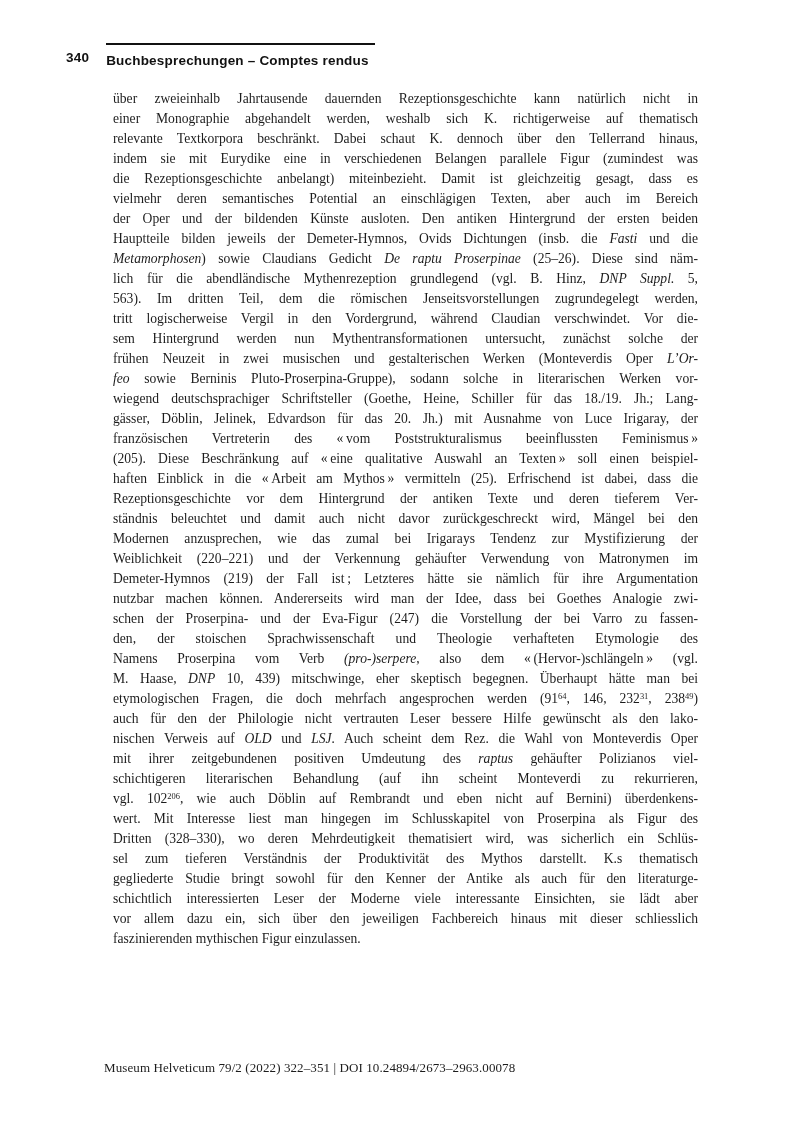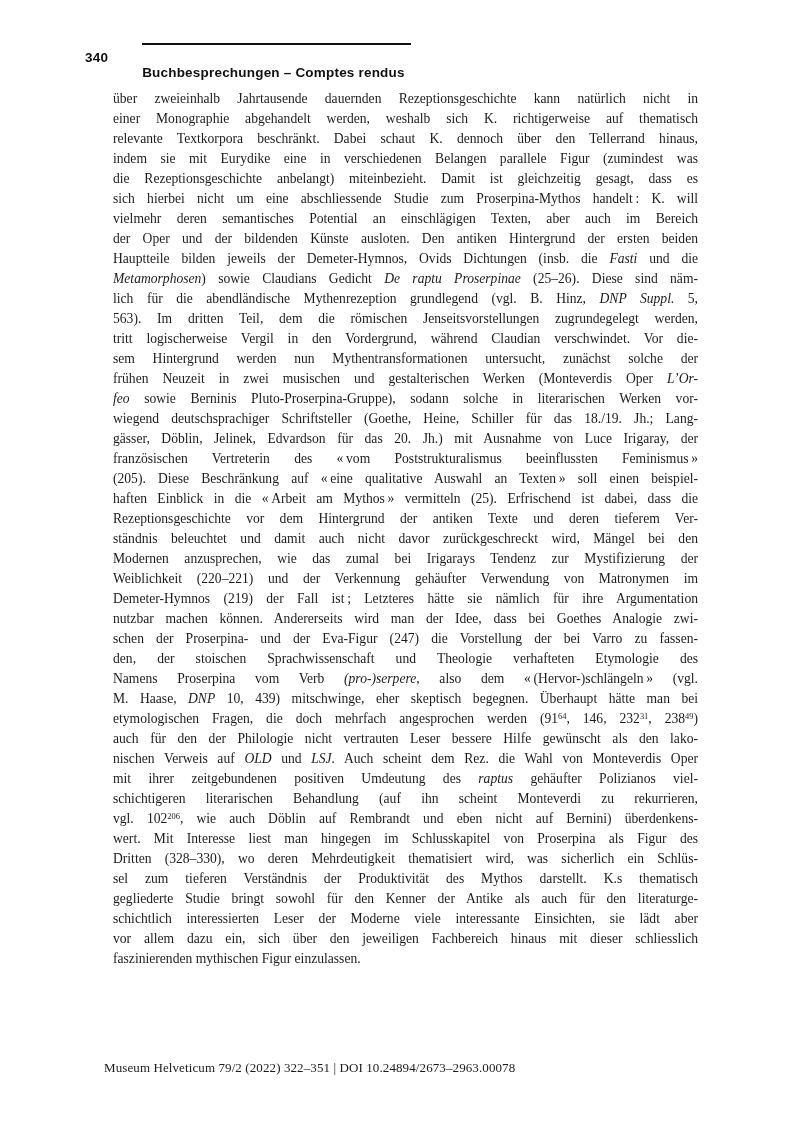--- a/index.html
+++ b/index.html
@@ -13,31 +13,30 @@
     overflow: hidden;
   }
 
   
   .header {
     position: absolute;
     left: 66px;
     top: 43px;
     display: flex;
     align-items: flex-start;
-    gap: 34px;
+    gap: 17px;
     font-family: "Liberation Sans", sans-serif;
     font-weight: bold;
     font-size: 13.5px;
     color: #111;
-    margin-left: 19px;
   }
   .pageno { margin-top: 7px; letter-spacing: 0.2px; }
   .runhead-block {
     border-top: 2.6px solid #111;
-    padding-top: 20px;
+    padding-top: 8px;
     padding-right: 6px;
   }
   .runhead { letter-spacing: 0.2px; }
 
   
   .review-body {
     position: absolute;
     left: 113px;
     top: 89px;
     width: 585px;
@@ -81,21 +80,20 @@
     <div class="runhead">Buchbesprechungen – Comptes rendus</div>
   </div>
 </header>
 
 <main class="review-body">
     <div class="line"><span>über zweieinhalb Jahrtausende dauernden Rezeptionsgeschichte kann natürlich nicht in</span></div>
     <div class="line"><span>einer Monographie abgehandelt werden, weshalb sich K. richtigerweise auf thematisch</span></div>
     <div class="line"><span>relevante Textkorpora beschränkt. Dabei schaut K. dennoch über den Tellerrand hinaus,</span></div>
     <div class="line"><span>indem sie mit Eurydike eine in verschiedenen Belangen parallele Figur (zumindest was</span></div>
     <div class="line"><span>die Rezeptionsgeschichte anbelangt) miteinbezieht. Damit ist gleichzeitig gesagt, dass es</span></div>
-    <div class="line"><span>sich hierbei nicht um eine abschliessende Studie zum Proserpina-Mythos handelt : K. will</span></div>
     <div class="line"><span>vielmehr deren semantisches Potential an einschlägigen Texten, aber auch im Bereich</span></div>
     <div class="line"><span>der Oper und der bildenden Künste ausloten. Den antiken Hintergrund der ersten beiden</span></div>
     <div class="line"><span>Hauptteile bilden jeweils der Demeter-Hymnos, Ovids Dichtungen (insb. die </span><span class="seg-i">Fasti</span><span> und die</span></div>
     <div class="line"><span class="seg-i">Metamorphosen</span><span>) sowie Claudians Gedicht </span><span class="seg-i">De raptu Proserpinae</span><span> (25–26). Diese sind näm-</span></div>
     <div class="line"><span>lich für die abendländische Mythenrezeption grundlegend (vgl. B. Hinz, </span><span class="seg-i">DNP Suppl.</span><span> 5,</span></div>
     <div class="line"><span>563). Im dritten Teil, dem die römischen Jenseitsvorstellungen zugrundegelegt werden,</span></div>
     <div class="line"><span>tritt logischerweise Vergil in den Vordergrund, während Claudian verschwindet. Vor die-</span></div>
     <div class="line"><span>sem Hintergrund werden nun Mythentransformationen untersucht, zunächst solche der</span></div>
     <div class="line"><span>frühen Neuzeit in zwei musischen und gestalterischen Werken (Monteverdis Oper </span><span class="seg-i">L’Or-</span></div>
     <div class="line"><span class="seg-i">feo</span><span> sowie Berninis Pluto-Proserpina-Gruppe), sodann solche in literarischen Werken vor-</span></div>

